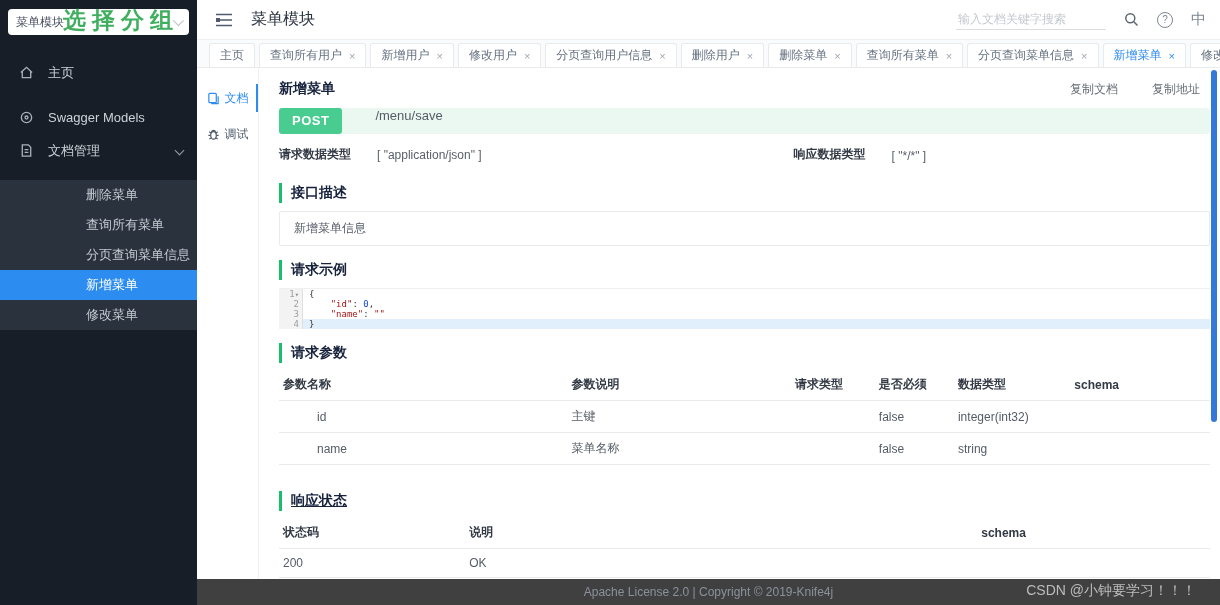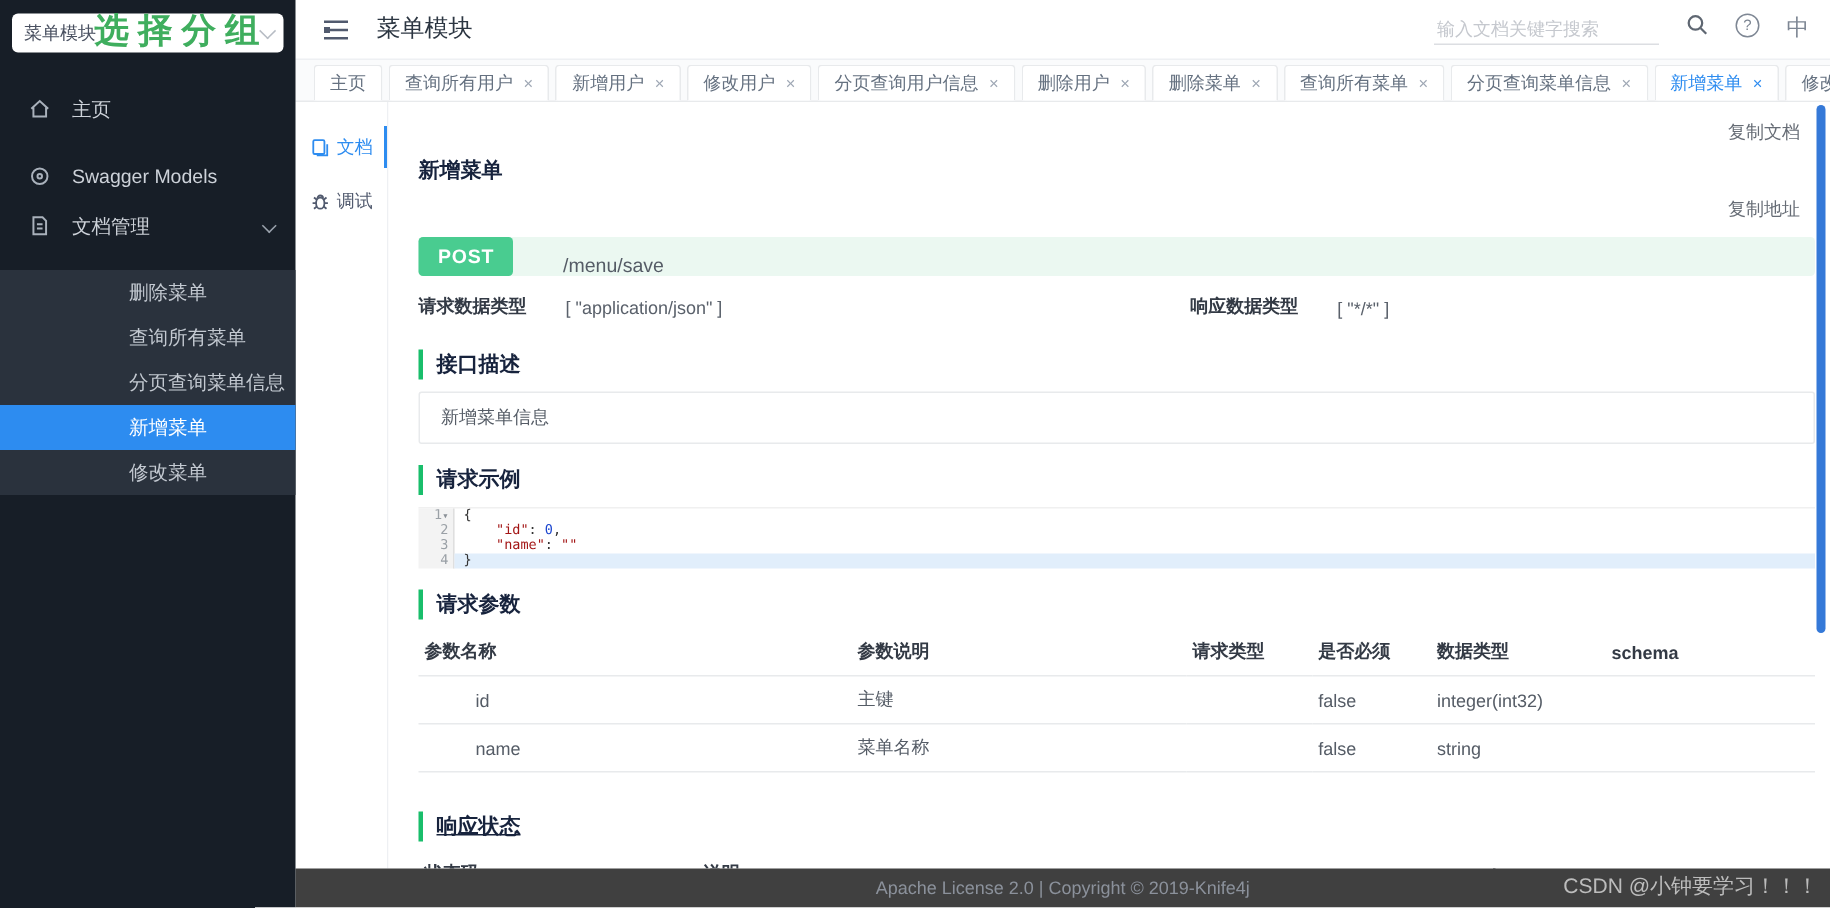--- a/index.html
+++ b/index.html
@@ -23,21 +23,21 @@
   .submenu .sub-item.active { background:#2d8cf0; color:#fff; }
   svg.sic { width:15px; height:15px; fill:none; stroke:#a9b1bb; stroke-width:1.4; }
 
   
   .right-col { flex:1; display:flex; flex-direction:column; height:605px; min-width:0; }
 
   
   .topbar { height:40px; background:#fff; display:flex; align-items:center; padding:0 14px 0 18px; border-bottom:1px solid #eef0f3; }
   .collapse-btn { cursor:pointer; display:flex; align-items:center; }
   .topbar-title { font-size:16px; color:#2c3642; margin-left:18px; }
-  .topbar-right { margin-left:auto; display:flex; align-items:flex-start; gap:18px; }
+  .topbar-right { margin-left:auto; display:flex; align-items:center; gap:18px; }
   .search-wrap { display:flex; align-items:flex-end; }
   .search-input { border:none; border-bottom:1px solid #dcdee2; width:150px; font-size:12px; padding:3px 2px; color:#495060; outline:none; background:transparent; }
   .search-input::placeholder { color:#c5c8ce; }
   .tb-icon { color:#7e8794; font-size:14px; cursor:pointer; display:flex; align-items:center; }
 
   
   .tabstrip { height:28px; background:#fafbfc; border-bottom:1px solid #e8eaec; display:flex; align-items:flex-end; padding:0 0 0 12px; gap:4px; }
   .tab { height:24px; background:#fff; border:1px solid #e8eaec; border-bottom:none; border-radius:3px 3px 0 0; display:flex; align-items:center; padding:0 10px; font-size:12px; color:#657180; cursor:pointer; white-space:nowrap; }
   .tab .x { margin-left:7px; font-size:11px; color:#9ea7b4; }
   .tab.active { color:#2d8cf0; }
@@ -47,24 +47,24 @@
   .body-row { flex:1; display:flex; min-height:0; }
   .doc-nav { width:62px; background:#fff; border-right:1px solid #eef0f3; padding-top:12px; flex:0 0 62px; }
   .doc-nav-item { height:36px; display:flex; align-items:center; justify-content:center; gap:5px; font-size:12px; color:#515a6e; cursor:pointer; position:relative; }
   .doc-nav-item.active { color:#2d8cf0; }
   .doc-nav-item.active::after { content:""; position:absolute; right:0; top:4px; bottom:4px; width:2px; background:#2d8cf0; }
 
   .main { flex:1; background:#fff; overflow:hidden; padding:12px 10px 0 20px; position:relative; min-width:0; }
 
   .title-row { display:flex; align-items:center; }
   .api-title { font-size:14px; font-weight:bold; color:#17233d; }
-  .copy-links { margin-left:auto; display:flex; gap:34px; padding-right:10px;flex-direction:column; }
+  .copy-links { margin-left:auto; display:flex; gap:34px; padding-right:10px; }
   .copy-link { font-size:12px; color:#666c75; cursor:pointer; }
 
-  .post-bar { margin-top:10px; display:flex; align-items:flex-end; background:#ebf8f1; border-radius:3px; height:26px; }
+  .post-bar { margin-top:10px; display:flex; align-items:flex-start; background:#ebf8f1; border-radius:3px; height:26px; }
   .method-badge { background:#49cc90; color:#fff; font-weight:bold; font-size:13px; padding:0 13px; height:26px; line-height:26px; border-radius:3px; letter-spacing:0.5px; }
   .path-text { margin-left:33px; font-size:13px; color:#555c66; }
 
   .types-row { display:flex; align-items:center; padding:12px 0 10px 0; font-size:12px; }
   .type-label { font-weight:bold; color:#333a45; }
   .type-value { color:#5a616b; margin-left:26px; }
   .types-row .pair2 { margin-left:312px; display:flex; align-items:flex-end; }
 
   .section-h { display:flex; align-items:center; margin-top:10px; border-left:3px solid #19be6b; padding-left:9px; height:20px; font-size:14px; font-weight:bold; color:#17233d; }
   .desc-box { margin-top:8px; border:1px solid #e8eaec; border-radius:2px; padding:8px 14px; font-size:12px; color:#555c66; }
@@ -86,21 +86,21 @@
   th { font-size:12px; color:#333a45; text-align:left; font-weight:bold; padding:7px 4px; border-bottom:1px solid #e8eaec; }
   td { font-size:12px; color:#555c66; padding:7px 4px; border-bottom:1px solid #e8eaec; white-space:nowrap; overflow:hidden; }
   td.indent { padding-left:38px; }
   .blue { color:#2d8cf0; }
   .red { color:#ed4014; }
   .toggle-box { display:inline-flex; width:12px; height:12px; border:1px solid #c9ced6; border-radius:2px; align-items:center; justify-content:center; font-size:10px; color:#8a9096; line-height:10px; margin-right:8px; vertical-align:middle; cursor:pointer; background:#fff; }
 
   
   .footer { height:26px; background:#404040; flex:0 0 26px; display:flex; align-items:center; position:relative; }
   .footer-text { width:100%; text-align:center; font-size:12px; color:#8b919b; }
-  .watermark { position:absolute; right:8px; top:3px; font-size:14px; color:#bcbcbc; white-space:nowrap; }
+  .watermark { position:absolute; right:24px; top:3px; font-size:14px; color:#bcbcbc; white-space:nowrap; }
 
   
   .scrollbar-thumb { position:absolute; right:3px; top:70px; width:6px; height:352px; background:#3579d8; border-radius:3px; z-index:5; cursor:pointer; }
 </style>
 </head>
 <body>
 
 <div class="app">
 
   <div class="sidebar">

